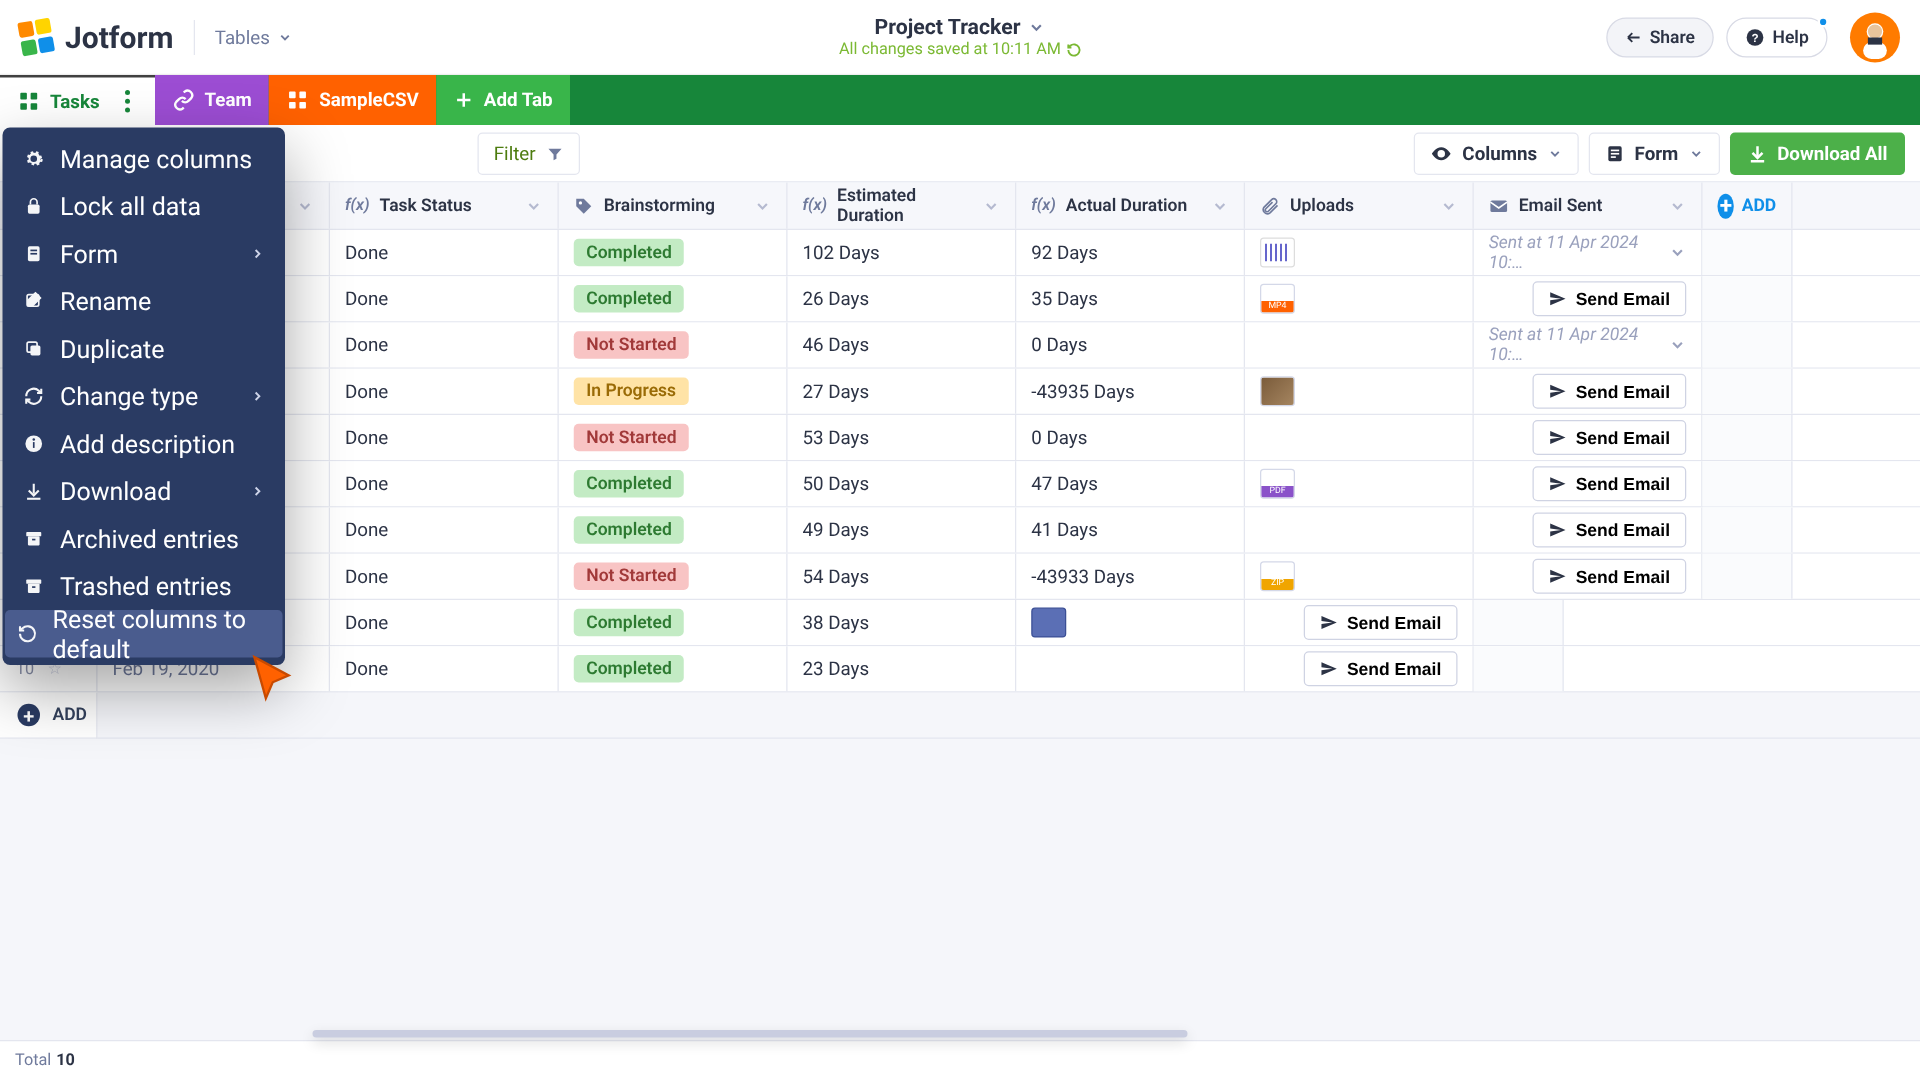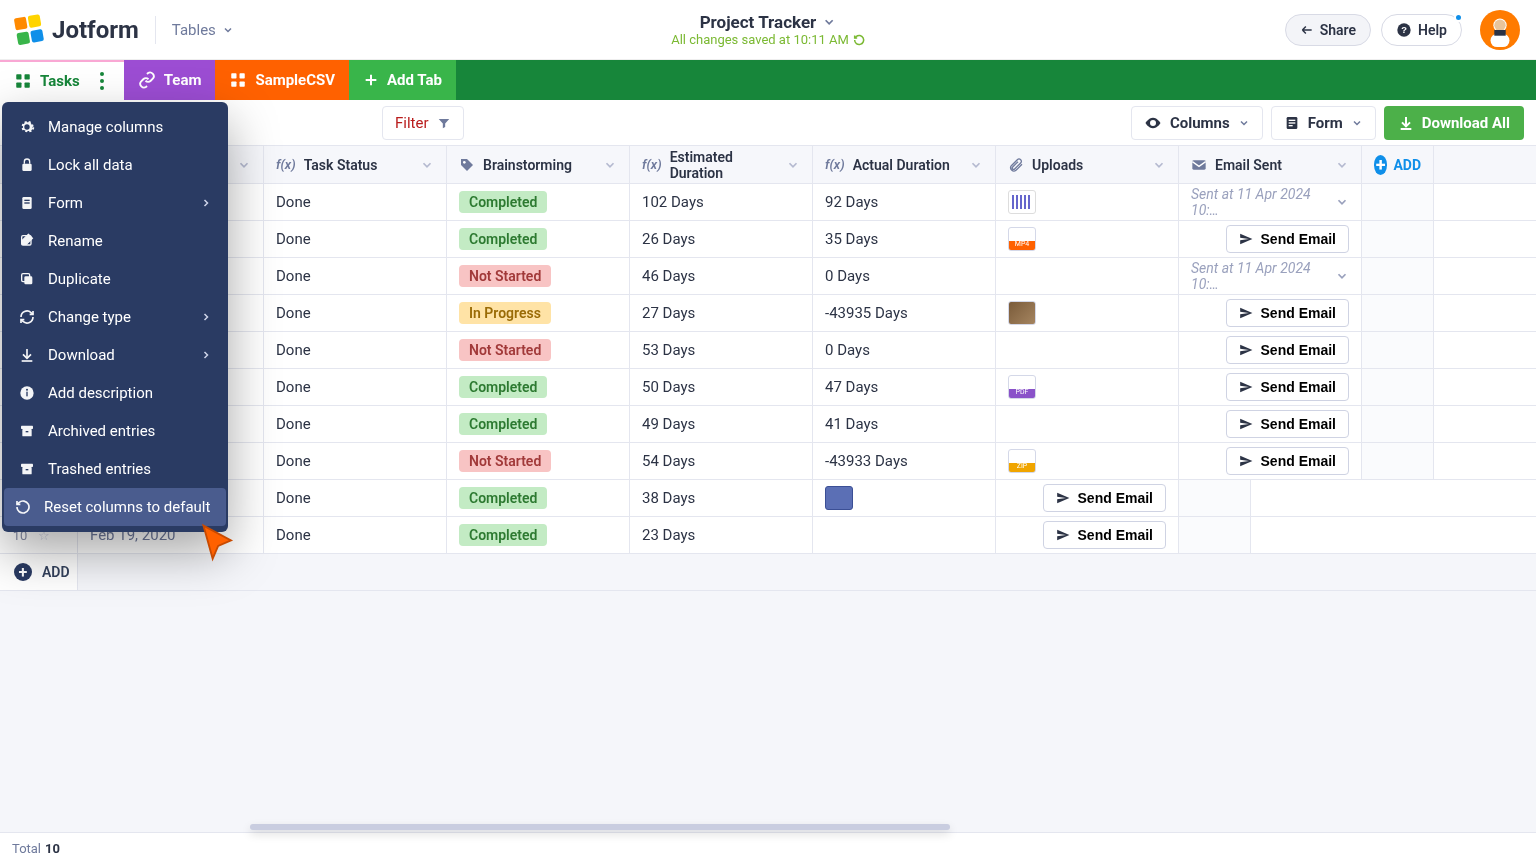--- a/index.html
+++ b/index.html
@@ -27,32 +27,32 @@
   .center-title .saved { font-size:13px; color:#7bb933; display:flex; gap:4px; align-items:center; justify-content:center; }
   .top-right { margin-left:auto; display:flex; align-items:center; gap:10px; }
   .pill { height:32px; border:1px solid #d8dae5; border-radius:20px; background:#f3f4f8; display:flex; align-items:center; gap:6px; padding:0 14px; font-size:14px; color:#2c3345; font-weight:600; cursor:pointer; }
   .help-pill { background:#fff; position:relative;}
   .help-dot { position:absolute; top:-2px; right:-2px; width:9px; height:9px; border-radius:50%; background:#0f8fe9; border:2px solid #fff;}
   .avatar { width:40px; height:40px; border-radius:50%; background:#ff7b00; display:flex; align-items:center; justify-content:center; overflow:hidden; margin-left:8px;}
   .avatar svg { width:38px; height:38px; }
 
   .tabbar { height:40px; background:var(--green); display:flex; align-items:stretch; }
   .tab { display:flex; align-items:center; gap:8px; padding:0 14px; font-size:15px; font-weight:700; color:#fff; cursor:pointer; position:relative;}
-  .tab.tasks { background:#fff; color:var(--green); border-top:2px solid #f9a8d4; }
+  .tab.tasks { background:#fff; color:var(--green); border-top:2px solid #404040; }
   .tab.tasks .grid-icon rect { fill: var(--green);}
   .tab.team { background:var(--purple); }
   .tab.csv { background:var(--orange); }
   .tab.addtab { background:var(--green2); }
   .tab .kebab { width:16px; display:flex; flex-direction:column; gap:3px; align-items:center; justify-content:center; margin-left:6px;}
   .tab .kebab span{ width:4px; height:4px; border-radius:50%; background:var(--green);}
   .grid-icon { width:18px; height:18px; }
   .link-icon { width:18px; height:18px; }
 
   .toolbar { height:46px; background:#fff; display:flex; align-items:center; padding:0 12px; gap:8px; border-bottom:1px solid var(--border);}
-  .filter-btn { height:34px; border:1px solid var(--border); border-radius:4px; padding:0 12px; display:flex; align-items:center; gap:8px; color:#b91c1c; font-size:15px; cursor:pointer; margin-left:370px;}
+  .filter-btn { height:34px; border:1px solid var(--border); border-radius:4px; padding:0 12px; display:flex; align-items:center; gap:8px; color:#4d7c0f; font-size:15px; cursor:pointer; margin-left:370px;}
   .toolbar .spacer { flex:1; }
   .white-btn { height:34px; border:1px solid var(--border); background:#fff; border-radius:4px; padding:0 12px; display:flex; align-items:center; gap:8px; font-size:15px; font-weight:700; cursor:pointer;}
   .download-btn { height:34px; border:none; background:var(--green-btn); color:#fff; border-radius:4px; padding:0 14px; display:flex; align-items:center; gap:8px; font-size:15px; font-weight:700; cursor:pointer;}
 
   .grid { position:relative; }
   .header-row { display:flex; background:#f6f7fb; border-bottom:1px solid var(--border); height:38px; }
   .col { border-right:1px solid var(--border); display:flex; align-items:center; padding:0 12px; font-size:14px; color:var(--text); position:relative; font-weight:600;}
   .col .caret { margin-left:auto; color:#b5bad0; }
   .col .ic { margin-right:8px; color:#6f7a9c; flex-shrink:0;}
   .rownum-col { width:78px; justify-content:flex-start; padding-left:14px; font-weight:400; color:#8a91ab;}
@@ -95,21 +95,21 @@
   .add-row-cell .plus { width:18px; height:18px; border-radius:50%; background:#2a3b63; color:#fff; display:flex; align-items:center; justify-content:center; font-size:16px;}
   .add-row-wrap { display:flex; }
   .add-row-rest { flex:1; border-bottom:1px solid var(--border); }
 
   .footer { position:absolute; bottom:0; left:0; right:0; height:32px; background:#fff; border-top:1px solid var(--border); display:flex; align-items:center; padding:0 12px; font-size:13px; color:#6f7a9c;}
   .footer strong { color:#2c3345; margin-left:4px;}
   .footer .scroll-thumb { position:absolute; bottom:34px; left:250px; width:700px; height:6px; background:#c9cde0; border-radius:3px; box-shadow: 0 4px 10px rgba(0,0,0,.15);}
 
   
   .ctx-menu { position:absolute; top:102px; left:2px; width:226px; background:var(--blue-dark); border-radius:6px; box-shadow: 0 20px 50px rgba(0,0,0,.35); padding:6px 0; z-index:50;}
-  .ctx-item { height:38px; display:flex; align-items:center; gap:12px; padding:0 16px; color:#fff; font-size:15px; cursor:pointer; position:relative;}
+  .ctx-item { height:38px; display:flex; align-items:center; gap:12px; padding:0 16px; color:#fff; font-size:20px; cursor:pointer; position:relative;}
   .ctx-item:hover, .ctx-item.hovered { background:#3a4b78; }
   .ctx-item.hovered { border-radius:4px; margin:0 2px; padding:0 10px; background:#4a5c8e;}
   .ctx-item .ic { width:18px; display:flex; justify-content:center; color:#fff; opacity:.95;}
   .ctx-item .chev { margin-left:auto; color:#cdd3e8;}
 
   
   .arrow-cursor { position:absolute; top:522px; left:198px; z-index:60; pointer-events:none;}
 
   svg { display:block; }
 </style>
@@ -654,42 +654,42 @@
       </span>
       <span>Change type</span>
       <span class="chev">
         <svg width="12" height="12" viewBox="0 0 24 24" fill="none" stroke="currentColor" stroke-width="3">
           <polyline points="9 6 15 12 9 18"></polyline>
         </svg>
       </span>
     </div>
     <div class="ctx-item">
       <span class="ic">
+        <svg width="16" height="16" viewBox="0 0 24 24" fill="#fff">
+          <circle cx="12" cy="12" r="10"></circle>
+          <rect x="11" y="10" width="2" height="7" fill="#2a3b63"></rect>
+          <circle cx="12" cy="7" r="1.5" fill="#2a3b63"></circle>
+        </svg>
+      </span>
+      <span>Add description</span>
+    </div>
+    <div class="ctx-item">
+      <span class="ic">
         <svg width="16" height="16" viewBox="0 0 24 24" fill="none" stroke="#fff" stroke-width="2.5">
           <path d="M12 3v12"></path>
           <polyline points="6 11 12 17 18 11"></polyline>
           <line x1="4" y1="21" x2="20" y2="21"></line>
         </svg>
       </span>
       <span>Download</span>
       <span class="chev">
         <svg width="12" height="12" viewBox="0 0 24 24" fill="none" stroke="currentColor" stroke-width="3">
           <polyline points="9 6 15 12 9 18"></polyline>
         </svg>
       </span>
-    </div>
-    <div class="ctx-item">
-      <span class="ic">
-        <svg width="16" height="16" viewBox="0 0 24 24" fill="#fff">
-          <circle cx="12" cy="12" r="10"></circle>
-          <rect x="11" y="10" width="2" height="7" fill="#2a3b63"></rect>
-          <circle cx="12" cy="7" r="1.5" fill="#2a3b63"></circle>
-        </svg>
-      </span>
-      <span>Add description</span>
     </div>
     <div class="ctx-item">
       <span class="ic">
         <svg width="16" height="16" viewBox="0 0 24 24" fill="#fff">
           <rect x="3" y="4" width="18" height="5" rx="1"></rect>
           <rect x="5" y="9" width="14" height="11" rx="1"></rect>
           <rect x="10" y="12" width="4" height="2" fill="#2a3b63"></rect>
         </svg>
       </span>
       <span>Archived entries</span>

